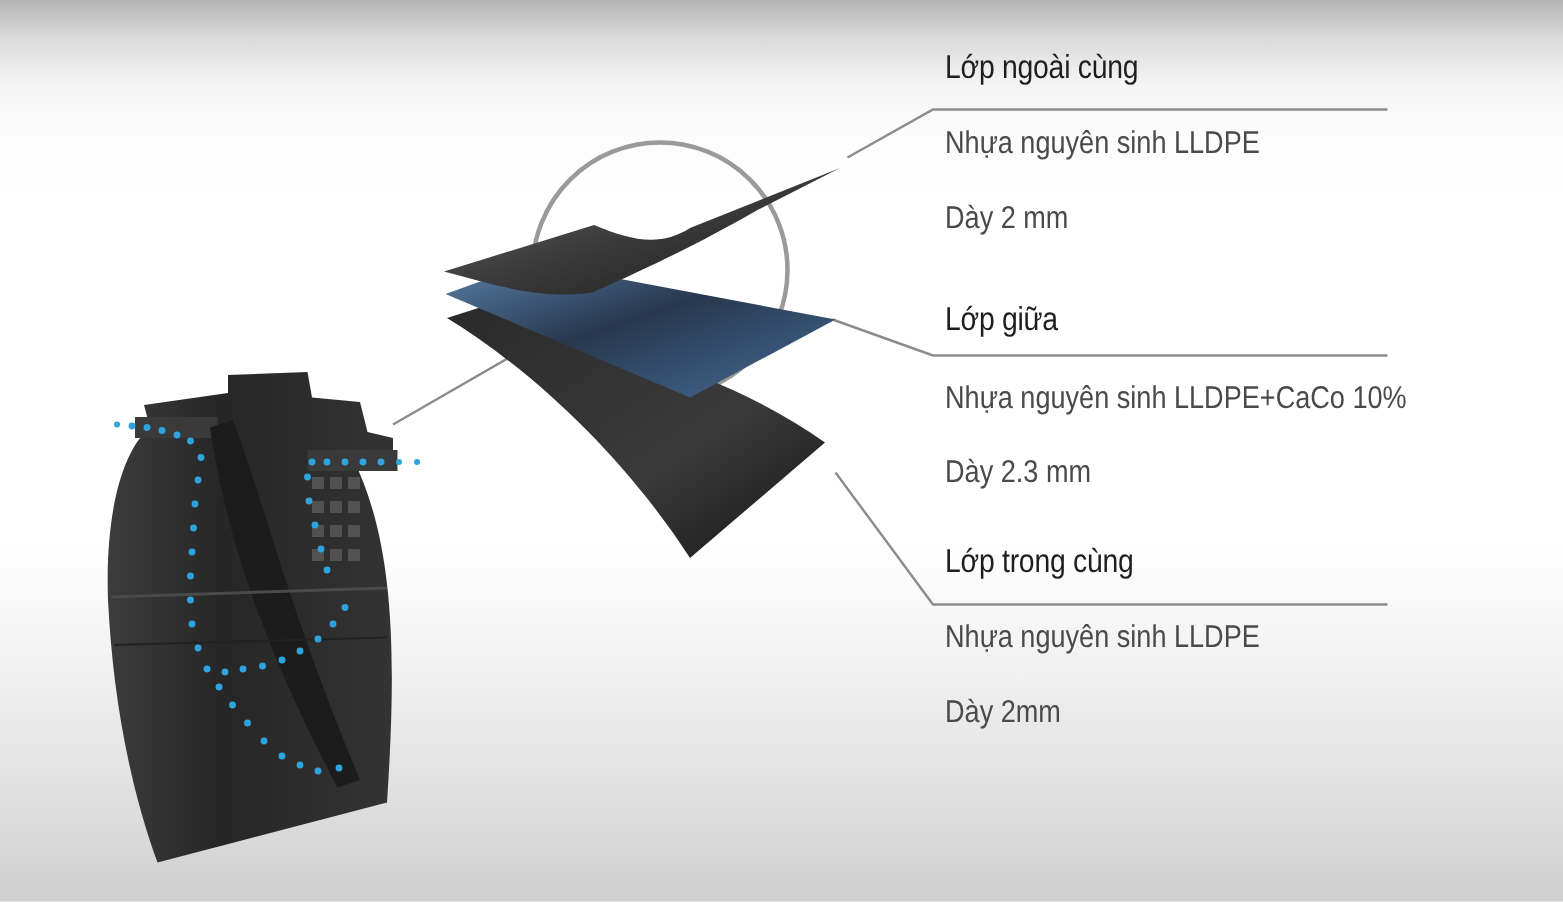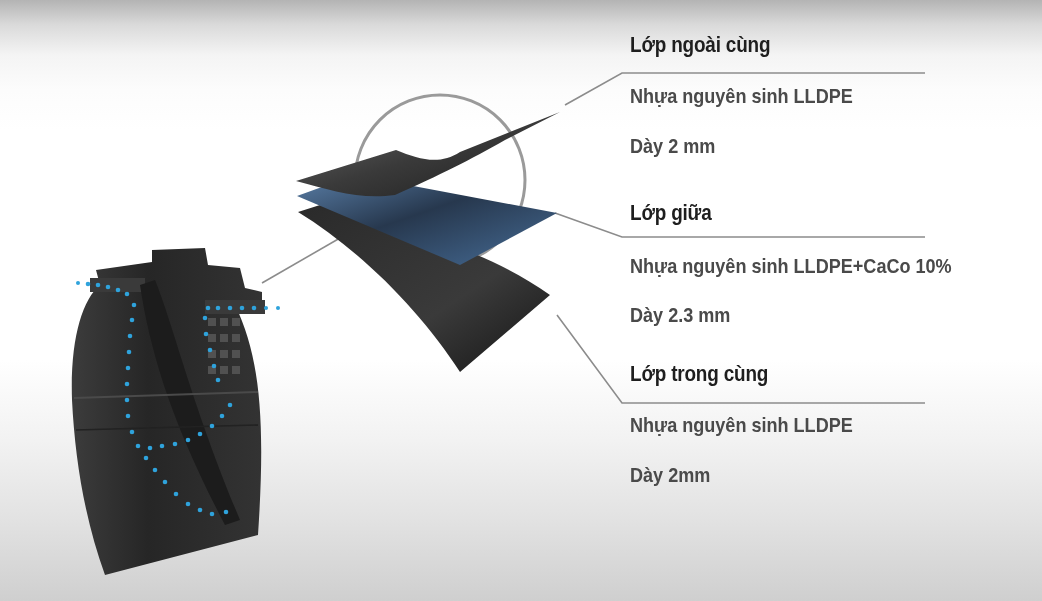--- a/index.html
+++ b/index.html
@@ -1,21 +1,21 @@
 <!DOCTYPE html>
 <html><head>
 <meta charset="utf-8">
 <style>
   html, body { margin: 0; padding: 0; }
   body {
     width: 1042px; height: 601px; overflow: hidden; position: relative;
     font-family: "Liberation Sans", sans-serif;
     background: linear-gradient(to bottom, #b4b4b4 0px, #dadada 25px, #f4f4f4 55px, #fcfcfc 90px, #ffffff 130px, #ffffff 360px, #f2f2f2 440px, #e2e2e2 520px, #cfcfcf 601px);
   }
-  .canvas { position: absolute; left: 0; top: 0; width: 1042px; height: 441px; font-weight: bold; }
+  .canvas { position: absolute; left: 0; top: 0; width: 1042px; height: 441px; }
   .layer-block { position: absolute; left: 630px; width: 400px; }
   .layer-title {
     position: absolute; left: 0; font-size: 22px; color: #1e1e1e;
     transform: scaleX(0.86); transform-origin: left top; white-space: nowrap;
     letter-spacing: -0.2px;
   }
   .layer-line {
     position: absolute; font-size: 21px; color: #4a4a4a;
     transform: scaleX(0.86); transform-origin: left top; white-space: nowrap;
   }

